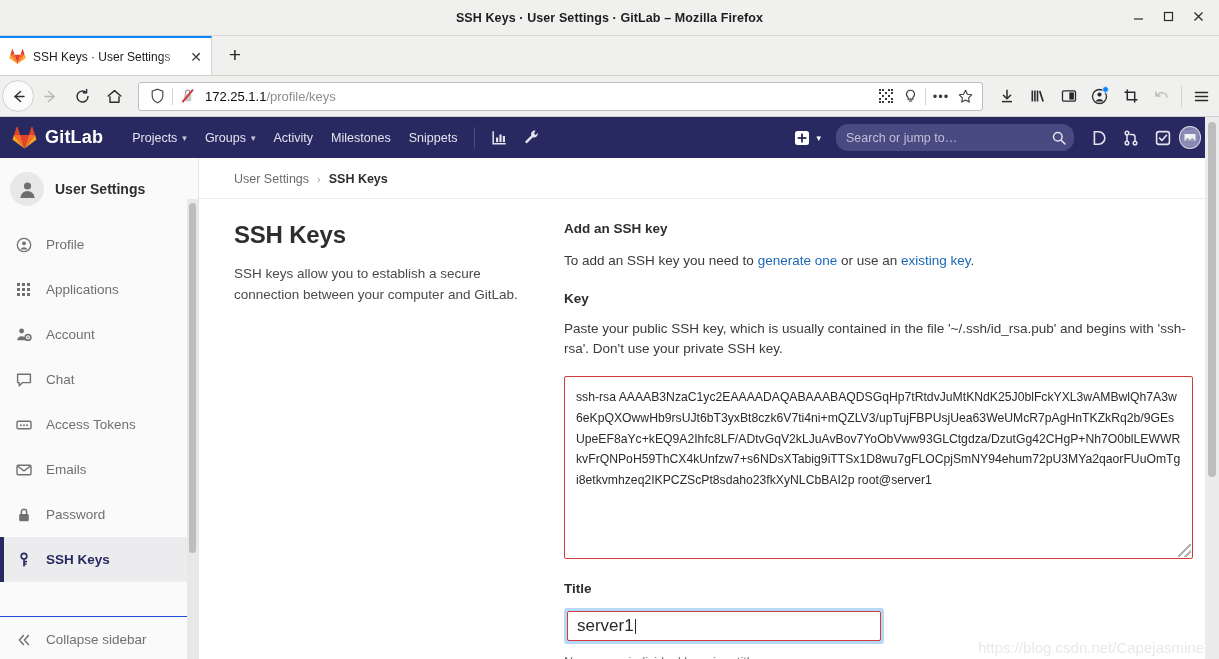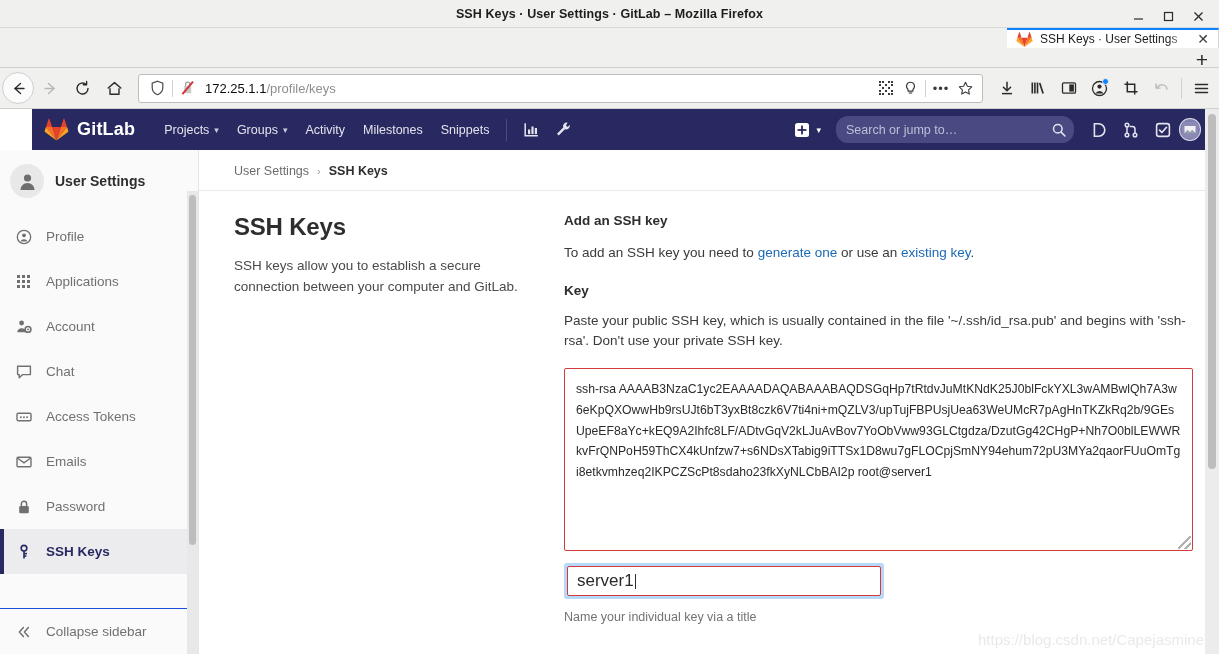--- a/index.html
+++ b/index.html
@@ -5,21 +5,21 @@
   * { box-sizing: border-box; margin: 0; padding: 0; }
   html, body {
     width: 1219px; height: 659px;
     overflow: hidden;
     font-family: "Liberation Sans", sans-serif;
     background: #fff;
   }
 
   
   #window-titlebar {
-    height: 28px;
+    height: 36px;
     background: #f0f0ef;
     border-bottom: 1px solid #d8d8d6;
     display: flex; align-items: center;
     position: relative;
   }
   #window-title {
     flex: 1; text-align: center;
     font-size: 12.5px; font-weight: bold; color: #1d1d1d;
     letter-spacing: .1px;
   }
@@ -31,21 +31,20 @@
   }
 
   
   #tabstrip {
     height: 40px;
     background: #f0f0ef;
     display: flex; align-items: flex-end;
     padding-left: 0;
     border-bottom: 1px solid #cfcfcd;
     position: relative;
-    flex-direction: column;
   }
   .tab {
     height: 39px;
     width: 212px;
     background: #fff;
     border-top: 2px solid #0a84ff;
     border-right: 1px solid #d4d4d2;
     display: flex; align-items: center;
     padding: 0 6px 0 9px;
     position: relative;
@@ -122,21 +121,21 @@
   }
 
   
   #viewport { height: 545px; display: flex; position: relative; background: #fff; overflow: hidden; }
 
   
   #gl-navbar {
     position: absolute; top: 0; left: 0; right: 0;
     height: 41px; background: #292961;
     display: flex; align-items: center;
-    padding-left: 12px; z-index: 5; margin-left: 32px;
+    padding-left: 12px; z-index: 5;
   }
   #gl-logo-wrap { display: flex; align-items: center; margin-right: 20px; }
   #gl-logo-icon { width: 25px; height: 25px; margin-right: 8px; }
   #gl-logo-text { font-size: 18px; color: #fff; font-weight: 600; letter-spacing: .2px; }
   .gl-nav-item {
     font-size: 12.5px; color: #e3e3ee;
     padding: 0 9px; height: 57px;
     display: flex; align-items: center; white-space: nowrap; text-align: center;
   }
   .gl-nav-item .caret { margin-left: 5px; font-size: 9px; opacity: .85; }
@@ -725,20 +724,21 @@
 
           <div class="sec-para">
             <span>To add an SSH key you need to </span><a href="#">generate one</a><span> or use an </span><a href="#">existing key</a><span>.</span>
           </div>
 
           <div class="sec-label">Key</div>
           <div class="sec-para" style="margin-top:13px;">Paste your public SSH key, which is usually contained in the file '~/.ssh/id_rsa.pub' and begins with 'ssh-rsa'. Don't use your private SSH key.</div>
 
           <div id="key-textarea">ssh-rsa AAAAB3NzaC1yc2EAAAADAQABAAABAQDSGqHp7tRtdvJuMtKNdK25J0blFckYXL3wAMBwlQh7A3w6eKpQXOwwHb9rsUJt6bT3yxBt8czk6V7ti4ni+mQZLV3/upTujFBPUsjUea63WeUMcR7pAgHnTKZkRq2b/9GEsUpeEF8aYc+kEQ9A2Ihfc8LF/ADtvGqV2kLJuAvBov7YoObVww93GLCtgdza/DzutGg42CHgP+Nh7O0blLEWWRkvFrQNPoH59ThCX4kUnfzw7+s6NDsXTabig9iTTSx1D8wu7gFLOCpjSmNY94ehum72pU3MYa2qaorFUuOmTgi8etkvmhzeq2IKPCZScPt8sdaho23fkXyNLCbBAI2p root@server1<div id="key-resize"></div></div>
 
+          <div id="title-label">Title</div>
           <div id="title-field-wrap">
             <div id="title-field">
               <span>server1</span>
                 <span id="title-caret"></span>
             </div>
           </div>
           <div id="title-hint">Name your individual key via a title</div>
         </div>
       </div>
     </div>

